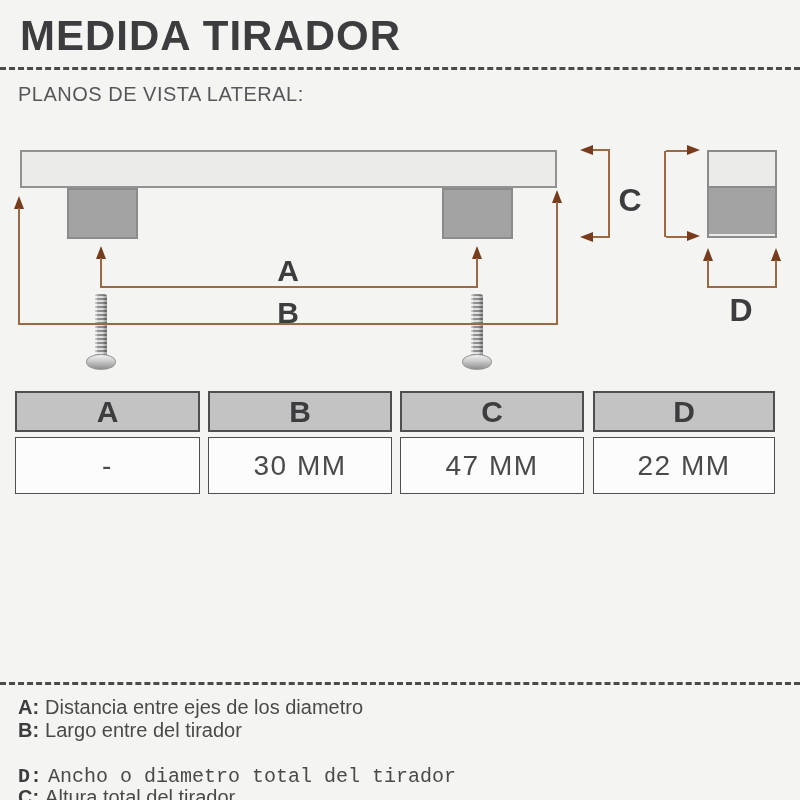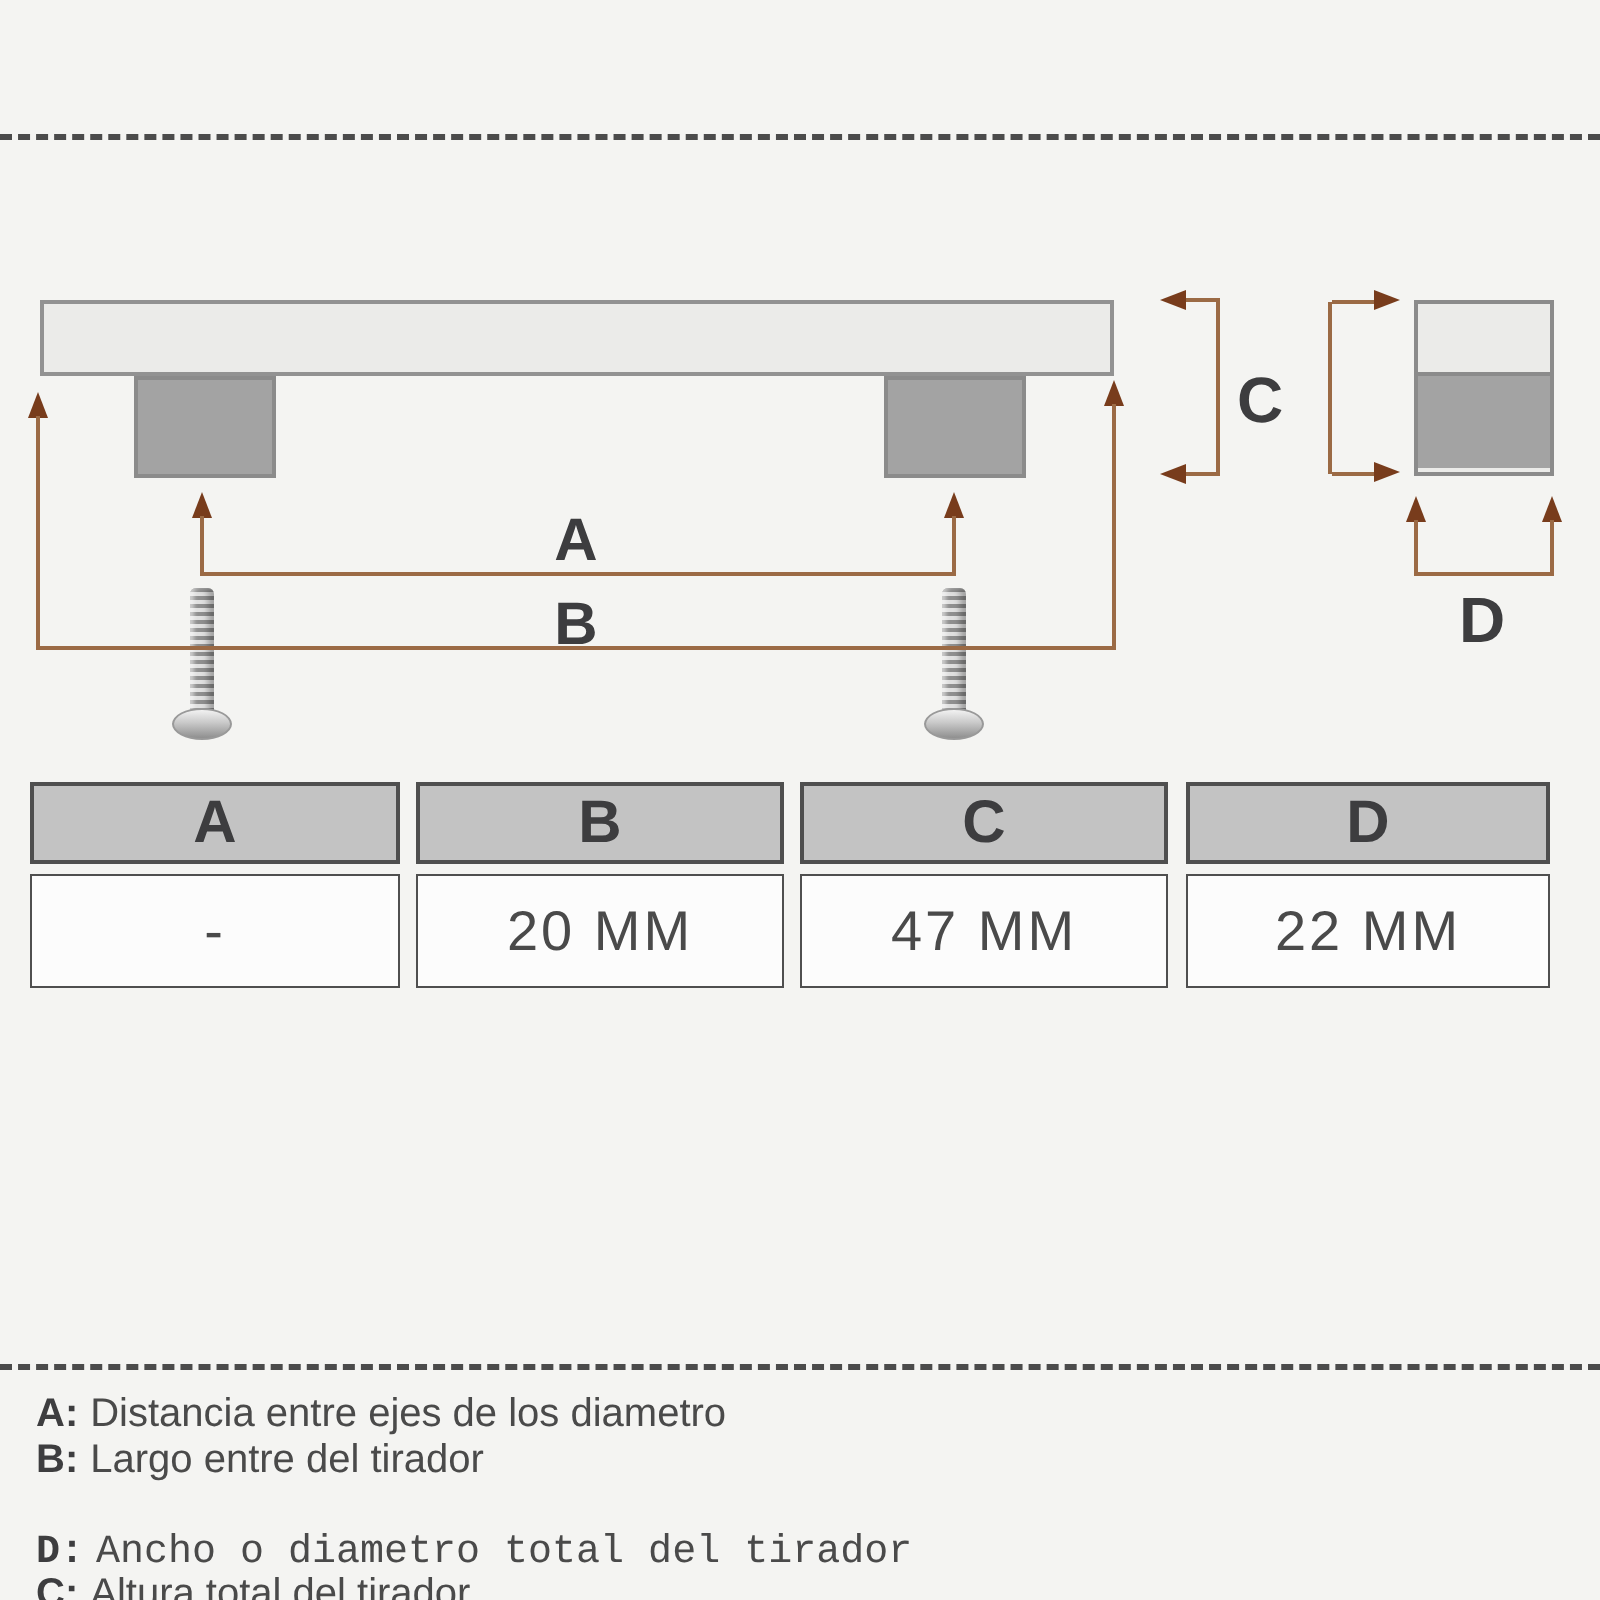--- a/index.html
+++ b/index.html
@@ -70,21 +70,23 @@
 
   
   .legend-item{position:absolute;left:18px;font-size:20px;color:#4a4a4a;white-space:nowrap;}
   .legend-item .lk{font-weight:700;color:var(--ink);margin-right:6px;}
 </style>
 </head>
 <body>
 
 <div class="canvas">
 
+  <div class="title">MEDIDA TIRADOR</div>
   <div class="dashline dash-top"></div>
+  <div class="subtitle">PLANOS DE VISTA LATERAL:</div>
 
   <div>
     <div class="abs bar"></div>
     <div class="abs post post-left"></div>
     <div class="abs post post-right"></div>
 
     <div>
       <div class="screw-shaft" style="left:95px;"></div>
       <div class="screw-head" style="left:86px;"></div>
     </div>
@@ -143,21 +145,21 @@
     </div>
   </div>
 
   <div>
     <div class="cell th col-a">A</div>
     <div class="cell th col-b">B</div>
     <div class="cell th col-c">C</div>
     <div class="cell th col-d">D</div>
 
     <div class="cell td col-a">-</div>
-    <div class="cell td col-b">20 MM</div>
+    <div class="cell td col-b">30 MM</div>
     <div class="cell td col-c">47 MM</div>
     <div class="cell td col-d">22 MM</div>
   </div>
 
   <div class="dashline dash-bottom"></div>
 
   <div>
     <div class="legend-item" style="top:696px;">
       <span class="lk">A:</span><span>Distancia entre ejes de los diametro</span>
     </div>

